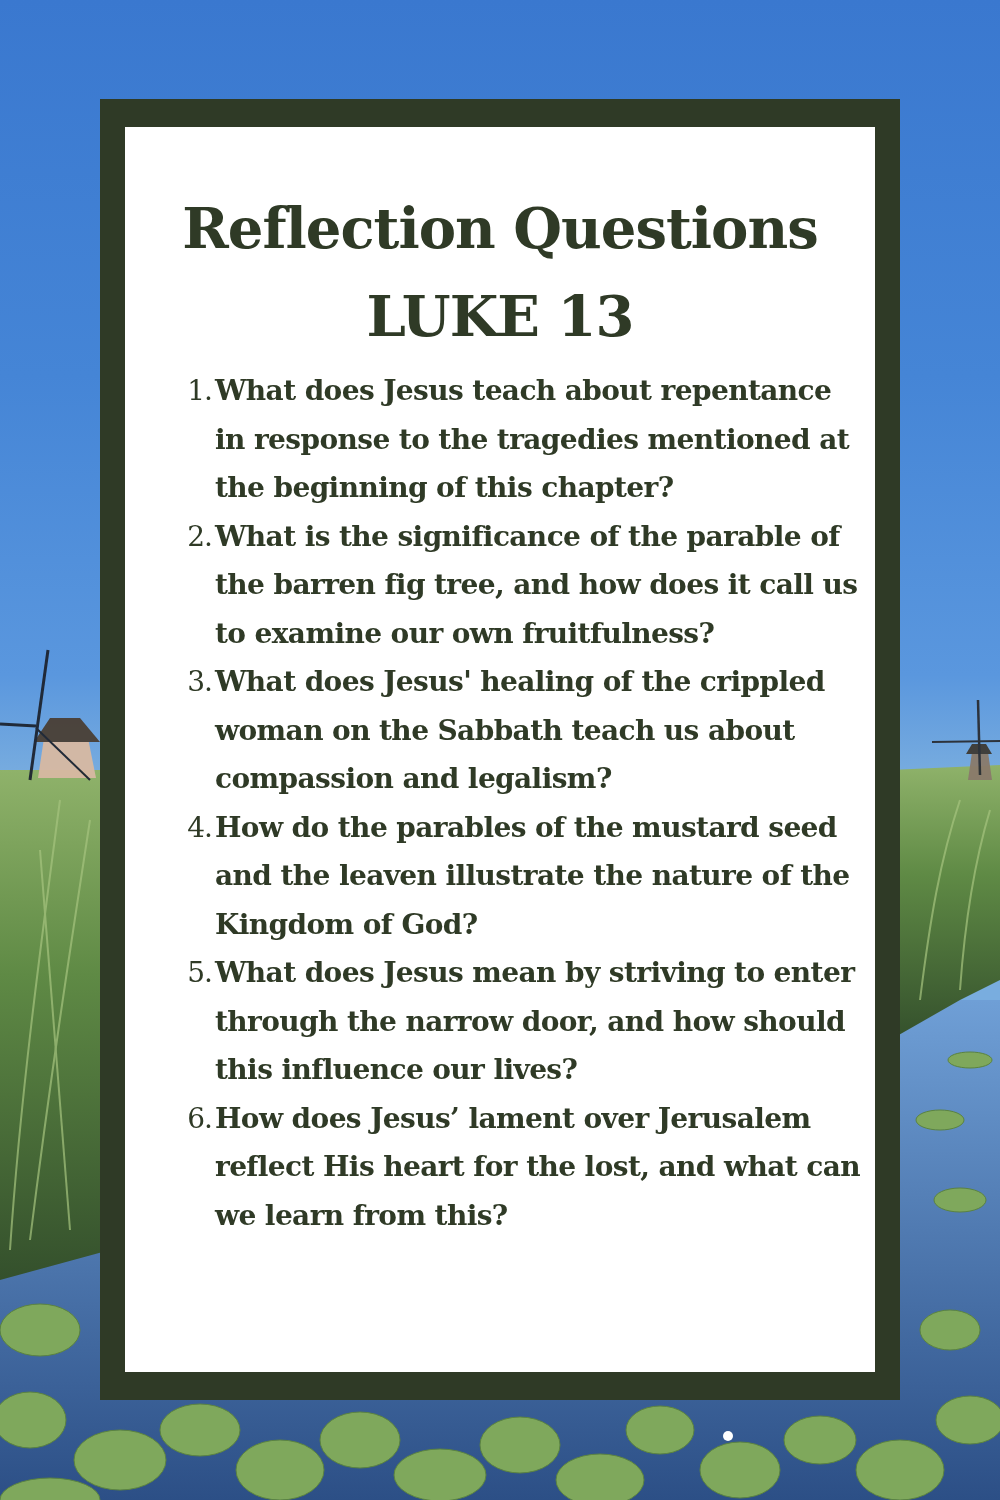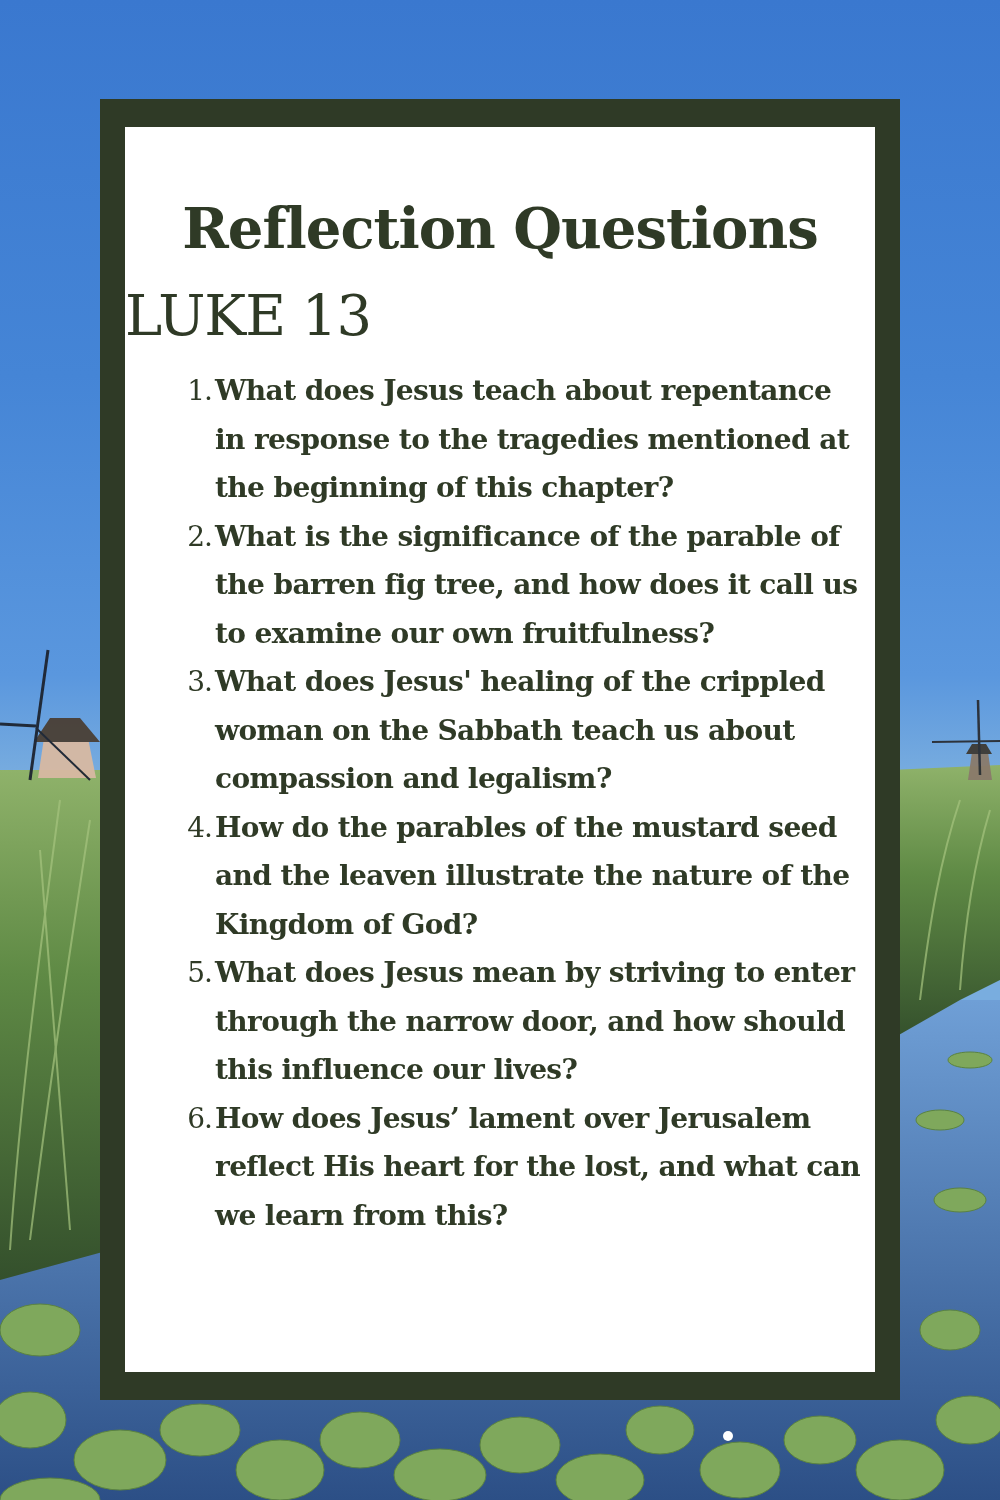--- a/index.html
+++ b/index.html
@@ -19,21 +19,21 @@
       color: #2f3a26;
       font-family: "DejaVu Serif", "Liberation Serif", serif;
     }
     .title {
       position: absolute; left: 0; right: 0; top: 70px;
       text-align: center; font-weight: bold; font-size: 56px; line-height: 62px;
       letter-spacing: -1px;
     }
     .subtitle {
       position: absolute; left: 0; right: 0; top: 158px;
-      text-align: left; font-weight: normal; font-size: 56px; line-height: 62px;
+      text-align: center; font-weight: bold; font-size: 56px; line-height: 62px;
       letter-spacing: -1px;
     }
     .questions {
       position: absolute; left: 50px; top: 240px; width: 690px;
       margin: 0; padding: 0; list-style: none;
     }
     .q {
       position: relative; padding-left: 40px;
       font-size: 28px; line-height: 48.5px; font-weight: bold;
       letter-spacing: -0.6px;

